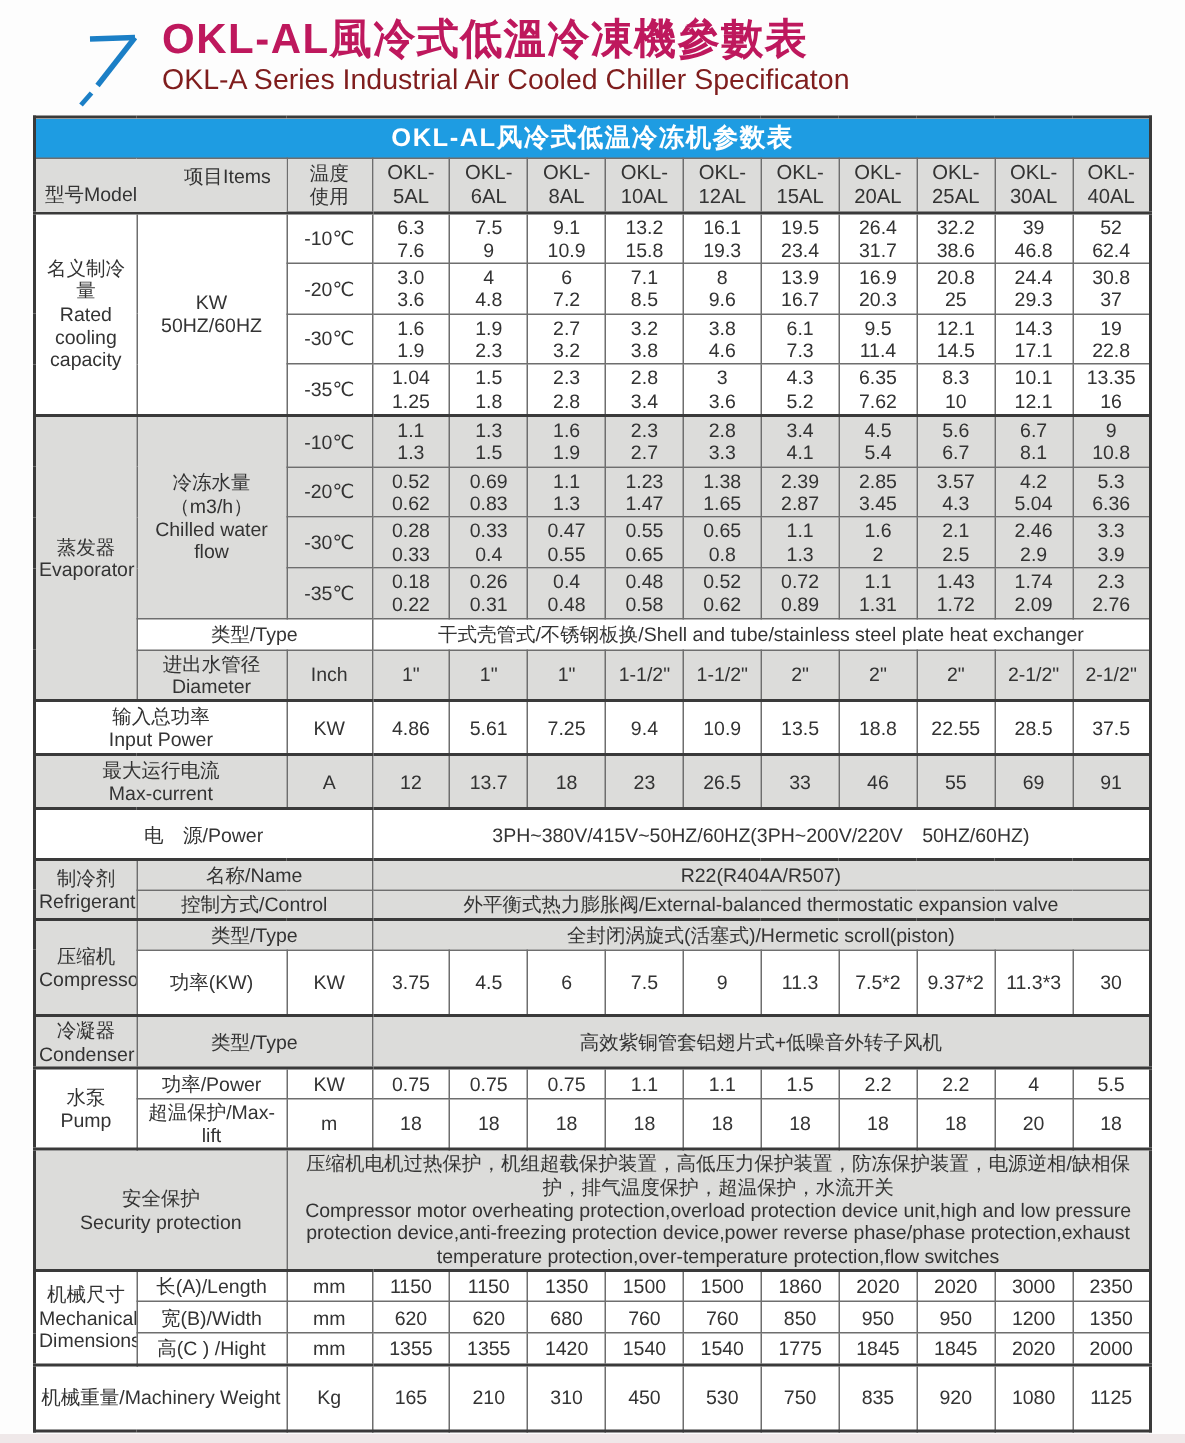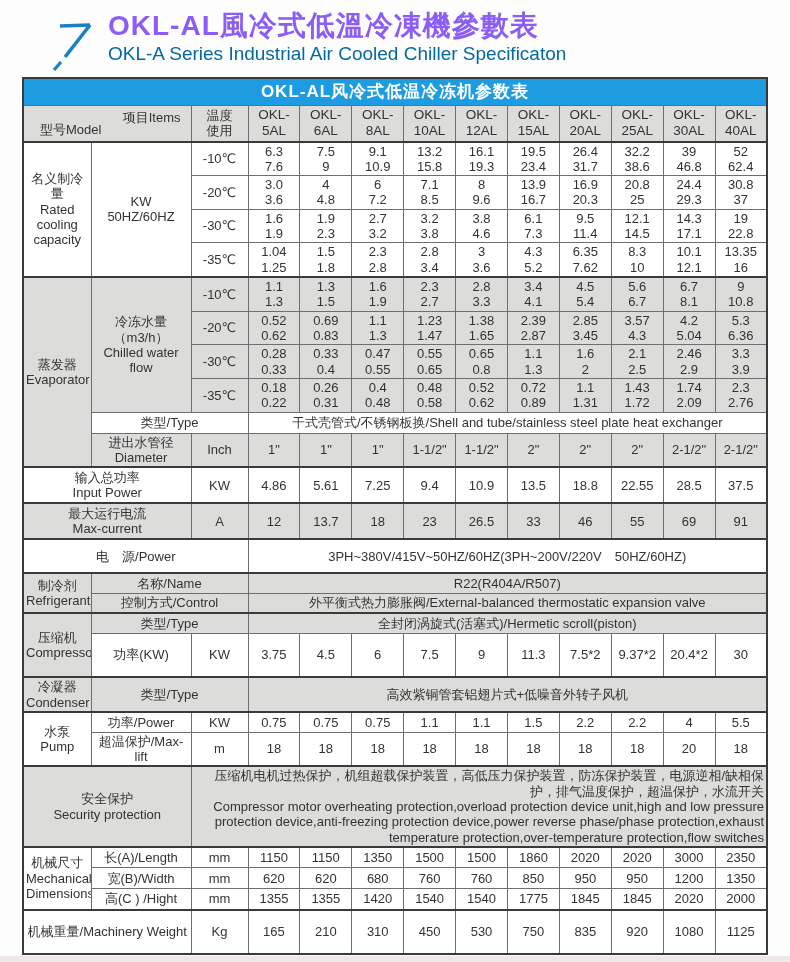--- a/index.html
+++ b/index.html
@@ -5,22 +5,22 @@
   html,body{margin:0;padding:0;}
   body{
     width:790px;height:962px;position:relative;overflow:hidden;
     background:#fdfdfd;color:#2d2d2d;
     font-family:"Liberation Sans","DejaVu Sans",sans-serif;
   }
   
   .page-header{display:flex;align-items:flex-start;padding:10px 0 0 50px;}
   .arrow-wrap{width:48px;height:54px;flex:0 0 48px;margin-top:4px;}
   .titles{margin-left:10px;}
-  .title-zh{font-size:28px;font-weight:700;letter-spacing:1px;margin:0;line-height:1.15;color:#8b5cf6;}
-  .title-en{font-size:19px;font-weight:400;margin:1px 0 0 0;line-height:1.15;color:#0369a1;}
+  .title-zh{font-size:28px;font-weight:700;letter-spacing:1px;margin:0;line-height:1.15;color:#be185d;}
+  .title-en{font-size:19px;font-weight:400;margin:1px 0 0 0;line-height:1.15;color:#7f1d1d;}
   
   table.spec{
     border-collapse:collapse;table-layout:fixed;
     width:746px;margin:9px 0 0 22px;
     border:2px solid #3a3a3a;
     font-size:13px;color:#333;padding-left:40px;
   }
   table.spec td{
     border:1px solid #6e6e6e;
     text-align:center;vertical-align:middle;
@@ -34,26 +34,26 @@
     font-size:17px;font-weight:600;letter-spacing:1px;
     height:24px;border-bottom:1px solid #3a3a3a;
   }
   .pre{white-space:pre-line;}
   .corner{position:relative;padding:0;
     background-image:linear-gradient(to bottom right,
       transparent calc(50% - 0.8px), #777 calc(50% - 0.8px),
       #777 calc(50% + 0.8px), transparent calc(50% + 0.8px));
   }
   tr.g .corner{background-color:#dcdcda;}
-  .corner .c-model{position:absolute;left:16px;bottom:3px;font-size:13px;}
+  .corner .c-model{position:absolute;left:6px;bottom:3px;font-size:13px;}
   .corner .c-items{position:absolute;right:10px;top:4px;font-size:13px;}
   .mh{font-size:13.5px;}
   .lbl{font-size:13px;}
   .left-cell{text-align:left;padding:3px 8px;line-height:1.3;}
-  .security-text div{margin:0;text-align:right;}
+  .security-text div{margin:0;}
   .r36{height:36px}.r30{height:30px}.r21{height:21px}.r33{height:33px}
   .r40{height:36px}.r23{height:34px}.r20{height:20px}.r29{height:44px}.r31{height:31px}
   
   .notes{margin:10px 0 0 25px;font-size:13px;line-height:1.42;color:#2d2d2d;width:745px;}
   .notes .ind1{margin-left:34px;}
   .bottom-strip{position:absolute;left:0;bottom:0;width:790px;height:6px;background:#efe8e9;}
 </style>
 </head>
 <body>
 
@@ -393,21 +393,21 @@
       <td class="lbl">功率(KW)</td>
       <td>KW</td>
     <td class="val pre">3.75</td>
         <td class="val pre">4.5</td>
         <td class="val pre">6</td>
         <td class="val pre">7.5</td>
         <td class="val pre">9</td>
         <td class="val pre">11.3</td>
         <td class="val pre">7.5*2</td>
         <td class="val pre">9.37*2</td>
-        <td class="val pre">20.4*2</td>
+        <td class="val pre">11.3*3</td>
         <td class="val pre">30</td>
       </tr>
 
     <tr class="g sep r31">
       <td class="pre lbl">冷凝器
 Condenser</td>
       <td colspan="2" class="lbl">类型/Type</td>
       <td colspan="10">高效紫铜管套铝翅片式+低噪音外转子风机</td>
     </tr>
 

